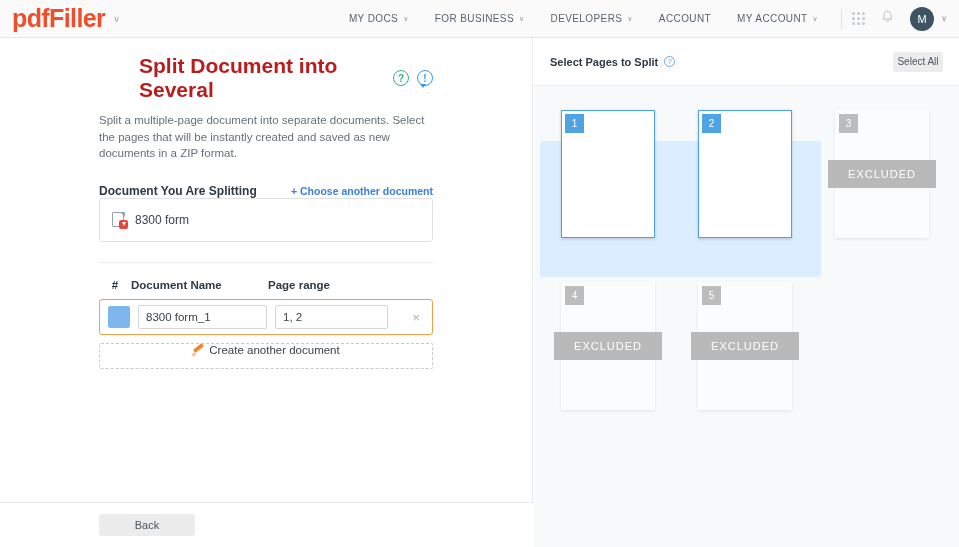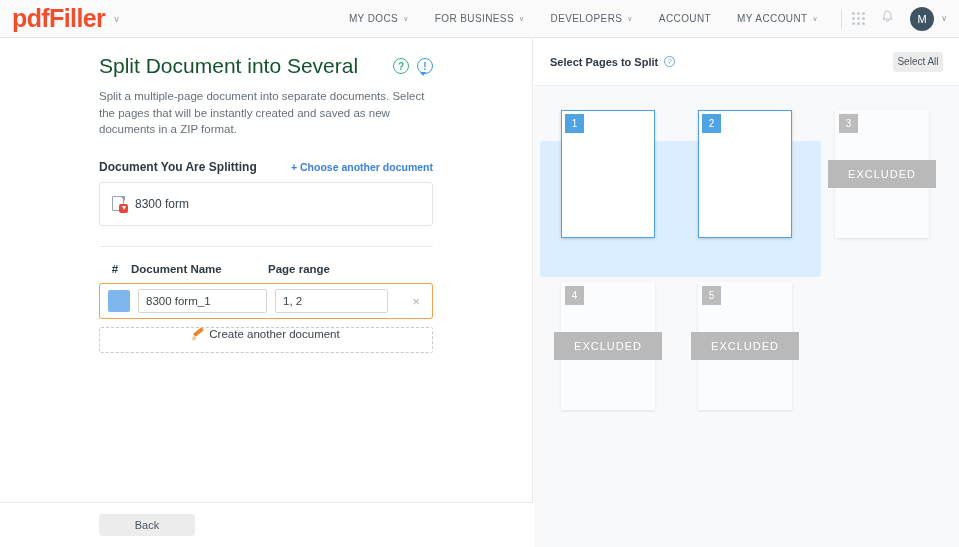--- a/index.html
+++ b/index.html
@@ -44,21 +44,21 @@
   }
   .avatar-caret { margin-left: 7px; color: #8d979f; font-size: 8px; cursor: pointer; }
 
   
   .left-panel {
     position: absolute; left: 0; top: 38px; width: 533px; height: 509px;
     background: #fff; border-right: 1px solid #e9e9e9;
   }
   .left-inner { padding: 16px 99px 0 99px; }
   .title-row { display: flex; align-items: center; }
-  .page-title { font-size: 21px; color: #14532d; font-weight: normal; }
+  .page-title { font-size: 21px; color: #b91c1c; font-weight: bold; margin-left: 40px; }
   .title-icons { margin-left: auto; display: flex; gap: 8px; align-items: center; }
   .ic-circle {
     width: 16px; height: 16px; border-radius: 50%; border: 1.4px solid #36b37e;
     color: #36b37e; font-size: 10px; display: flex; align-items: center;
     justify-content: center; cursor: pointer; font-weight: bold;
   }
   .ic-bubble {
     width: 16px; height: 16px; border-radius: 50%; border: 1.4px solid #3b97e3;
     color: #3b97e3; font-size: 10px; display: flex; align-items: center;
     justify-content: center; cursor: pointer; position: relative; font-weight: bold;
@@ -73,21 +73,21 @@
     max-width: 330px;
   }
   .sect-head {
     margin-top: 22px; display: flex; align-items: baseline;
   }
   .sect-label { font-size: 12px; color: #2e3a44; font-weight: bold; }
   .choose-link {
     margin-left: auto; font-size: 10.5px; color: #3b82d6; cursor: pointer; font-weight: bold;
   }
   .doc-box {
-    margin-top: 8px; height: 44px; border: 1px solid #e2e2e2; border-radius: 3px;
+    height: 44px; border: 1px solid #e2e2e2; border-radius: 3px;
     display: flex; align-items: center; padding-left: 12px; gap: 9px;
   }
   .doc-icon { position: relative; width: 14px; height: 16px; }
   .doc-icon .sheet {
     position:absolute; left:0; top:0; width: 12px; height: 15px;
     border: 1.2px solid #9aa3ab; border-radius: 1px; background: #fff;
   }
   .doc-icon .fold {
     position:absolute; right:1px; top:0; width: 5px; height: 5px;
     background: #9aa3ab; clip-path: polygon(100% 0, 0 0, 100% 100%);

